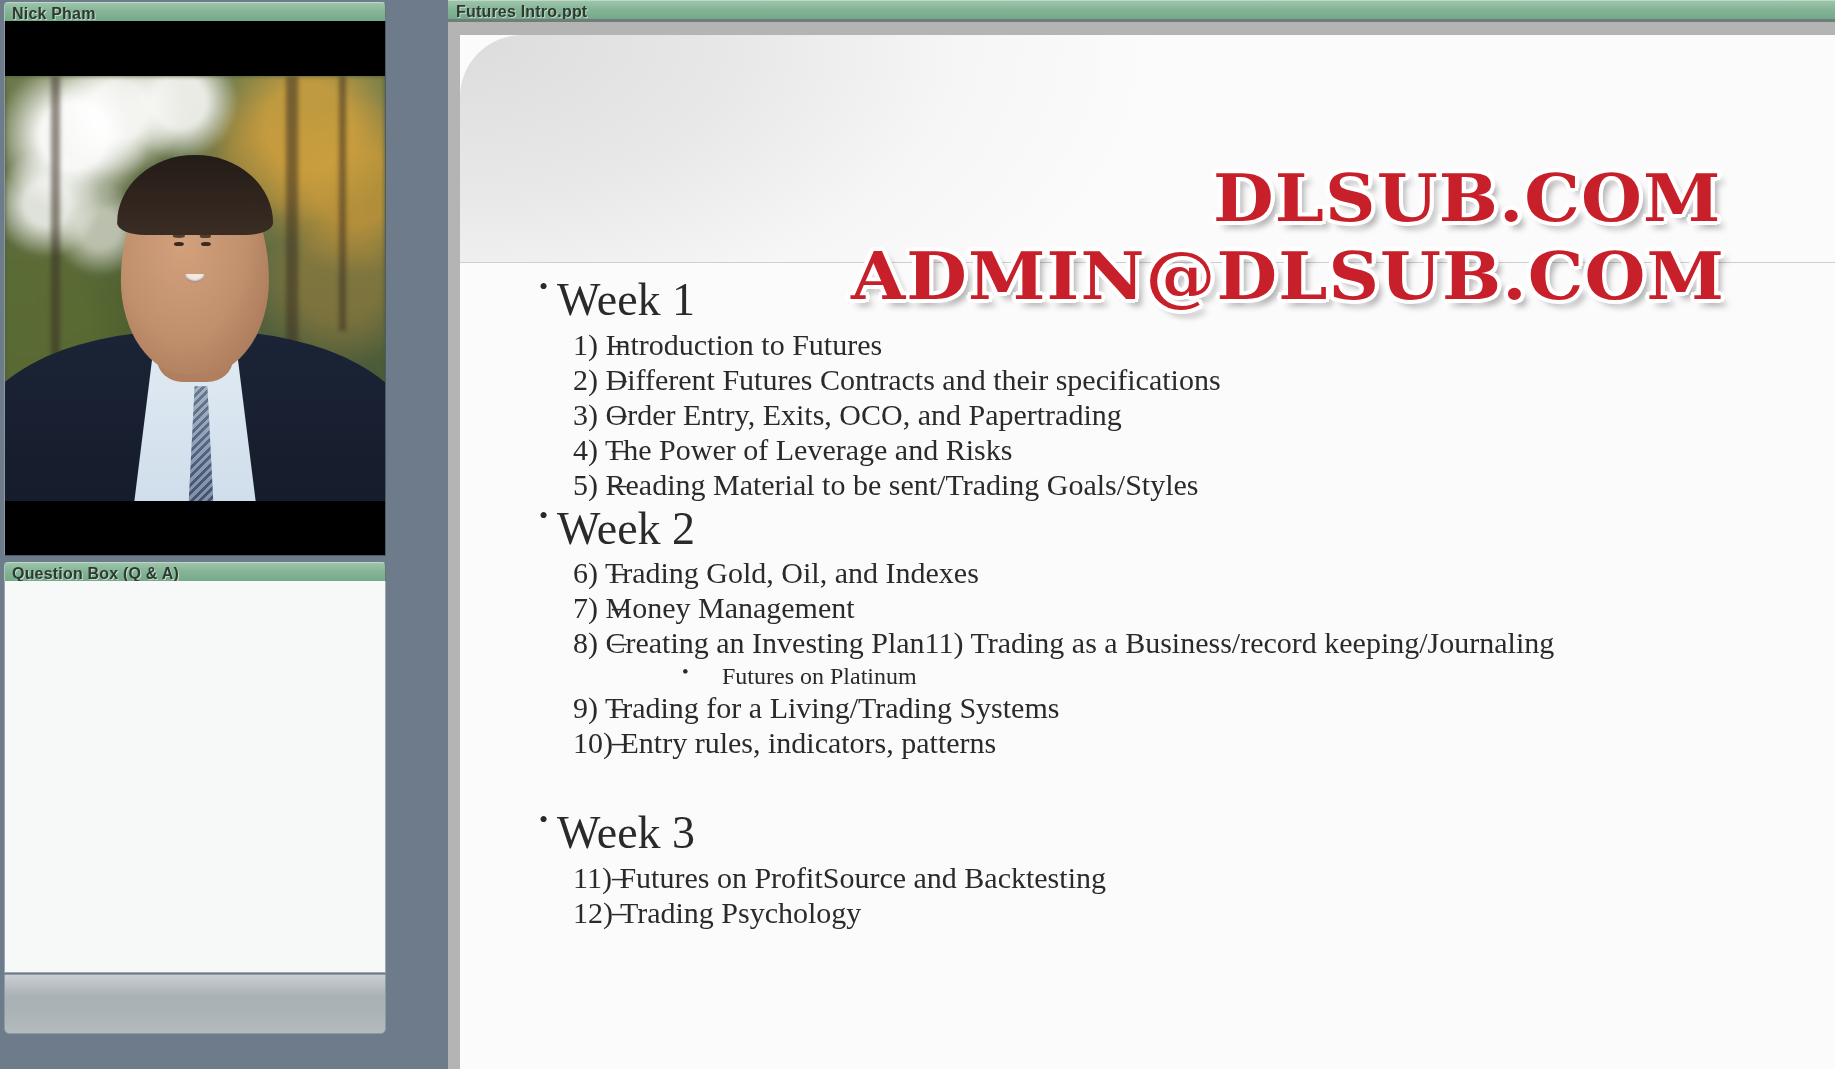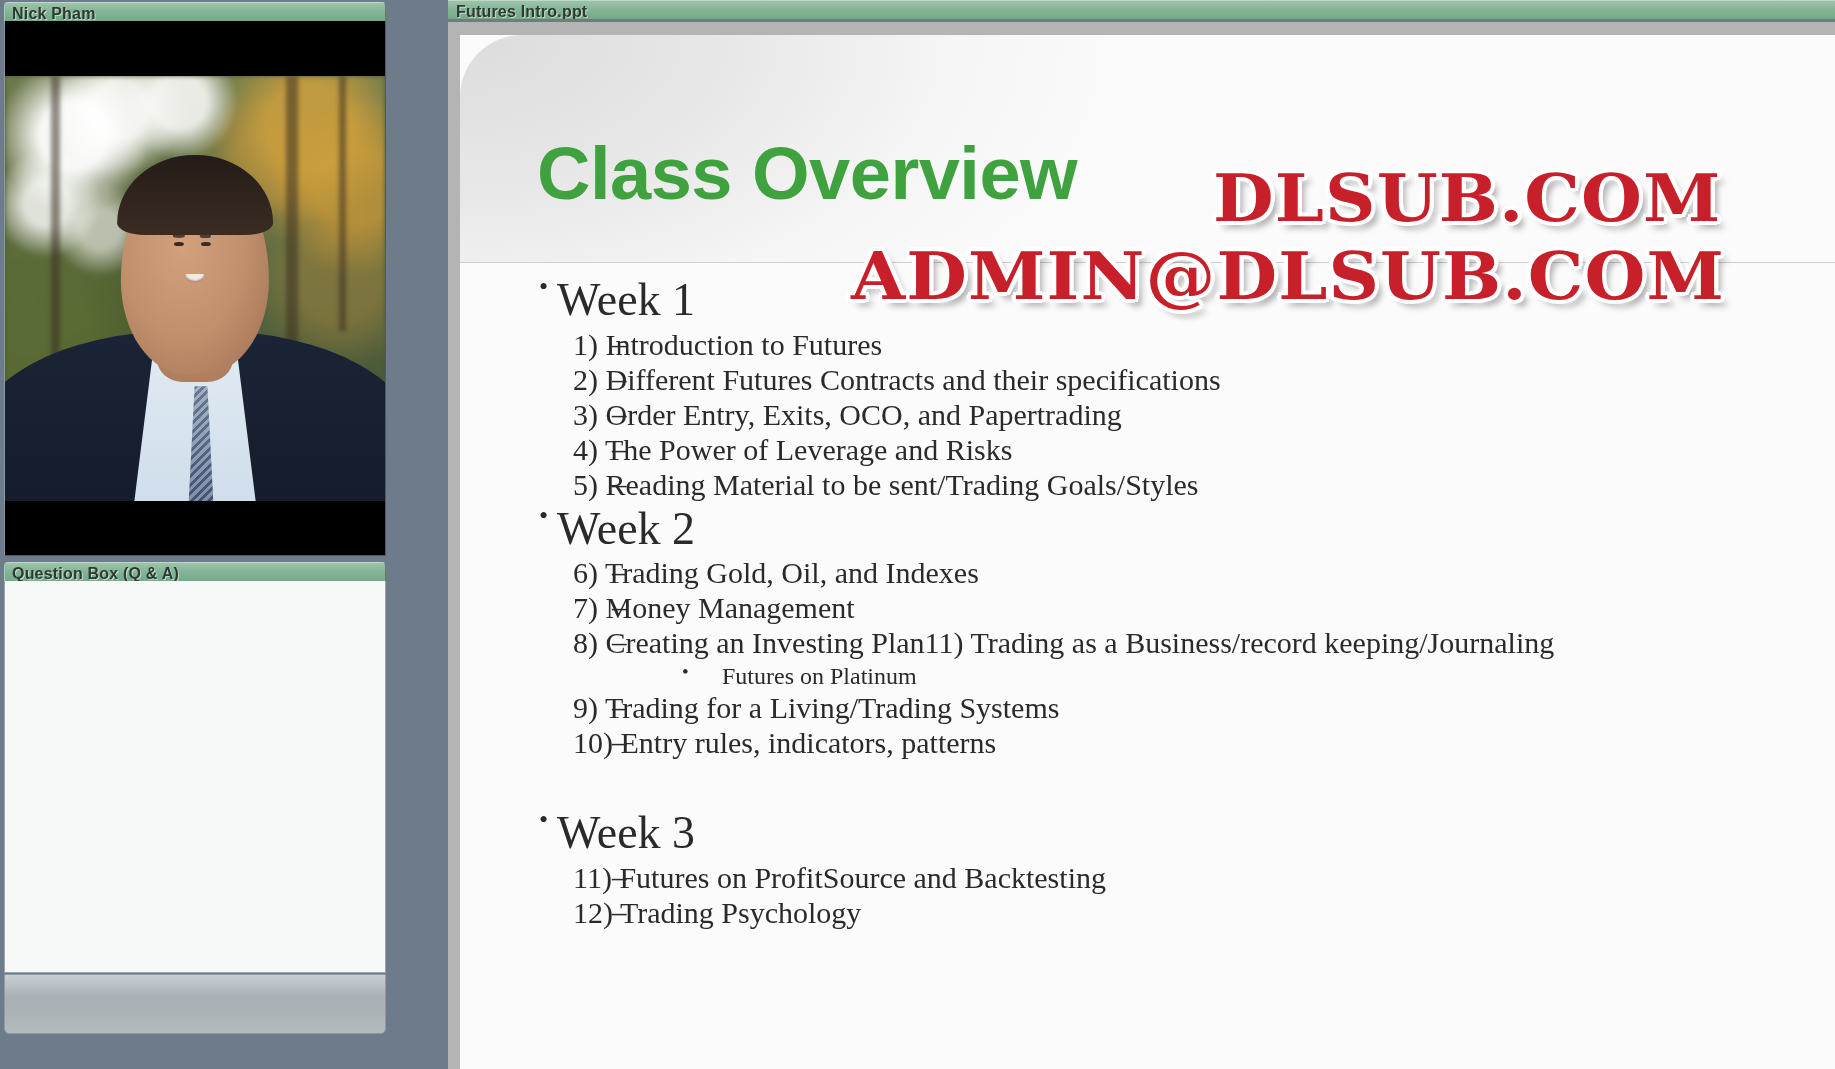--- a/index.html
+++ b/index.html
@@ -426,21 +426,20 @@
   <div id="slide-region">
     <div id="slide-titlebar">
       <span class="panel-titlebar-text">Futures Intro.ppt</span>
     </div>
 
     <div id="slide-frame">
       <div id="slide-canvas">
 
         <div id="slide-header-band"></div>
 
-        <div id="slide-title">Class Overview</div>
 
         <div id="watermark">
           <div class="wm-line one">DLSUB.COM</div>
           <div class="wm-line two">ADMIN@DLSUB.COM</div>
         </div>
 
         <div id="slide-body">
             <div class="group">
               <div class="b1">Week 1</div>
               <div class="b2">1) Introduction to Futures</div>

